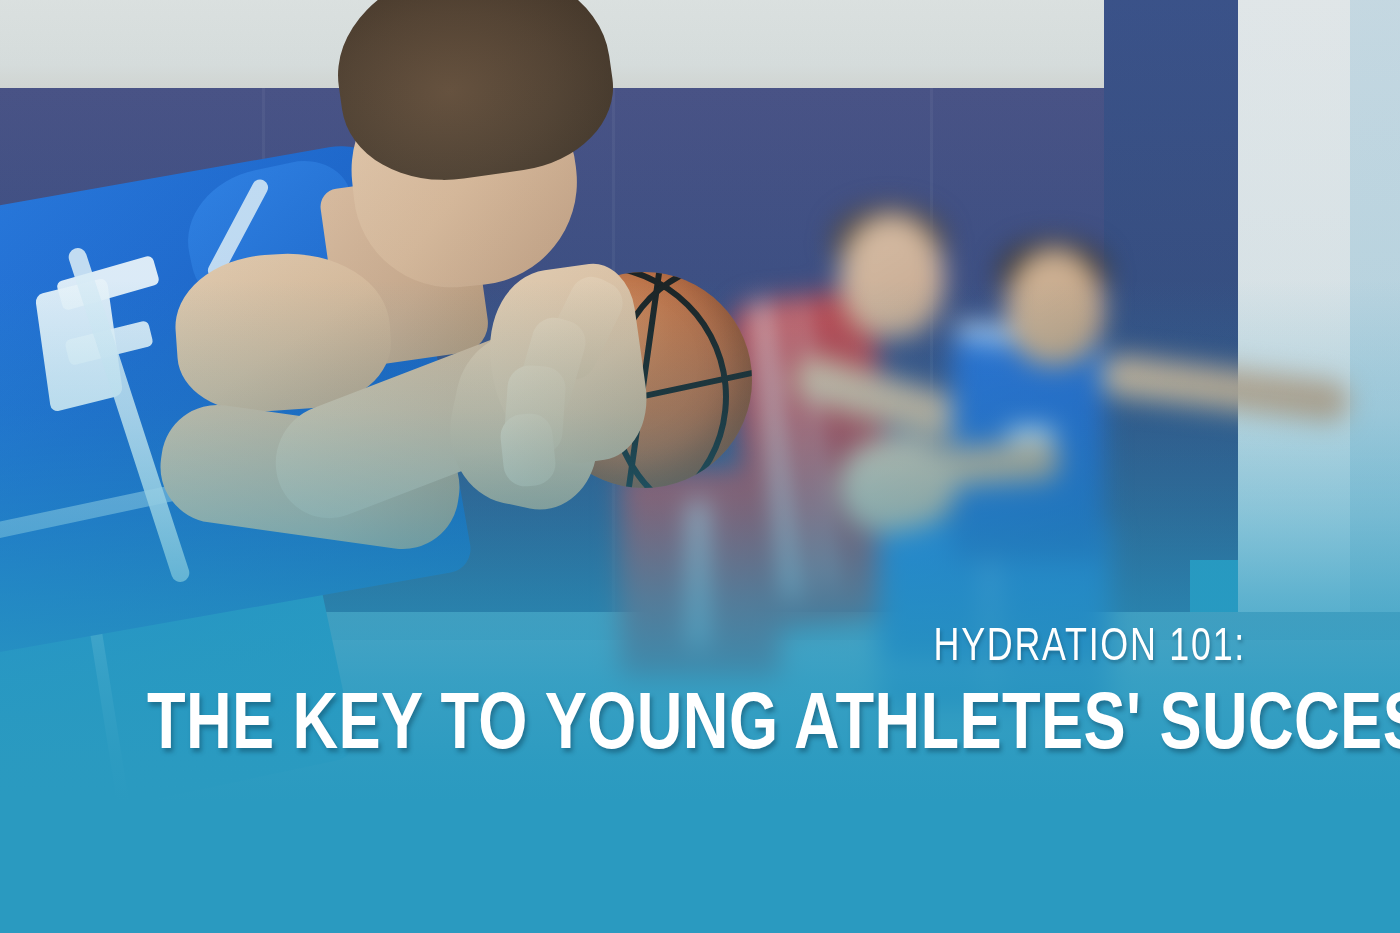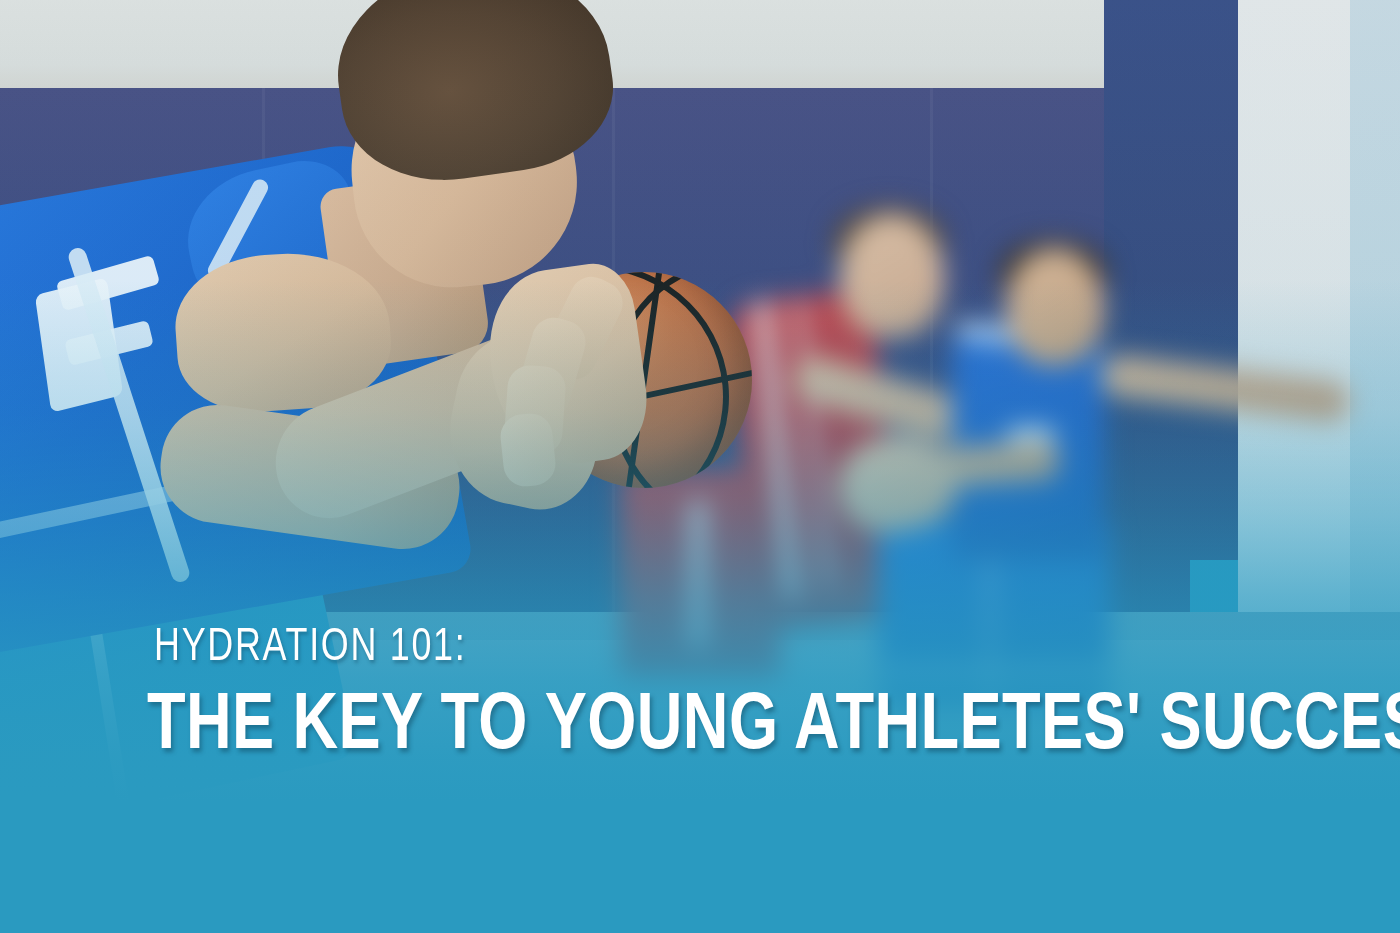--- a/index.html
+++ b/index.html
@@ -428,21 +428,21 @@
       rgba(30,145,188,0.06) 70%,
       rgba(30,145,188,0.00) 100%);
   }
 
   
   .title-block {
     position: absolute;
     left: 0;
     top: 618px;
     width: 1400px;
-    text-align: left;
+    text-align: right;
     z-index: 10;
   }
   .title-line1 {
     display: block;
     color: #ffffff;
     font-family: "Liberation Sans Narrow", "Liberation Sans", sans-serif;
     font-weight: 400;
     font-size: 46px;
     letter-spacing: 2.2px;
     line-height: 52px;

